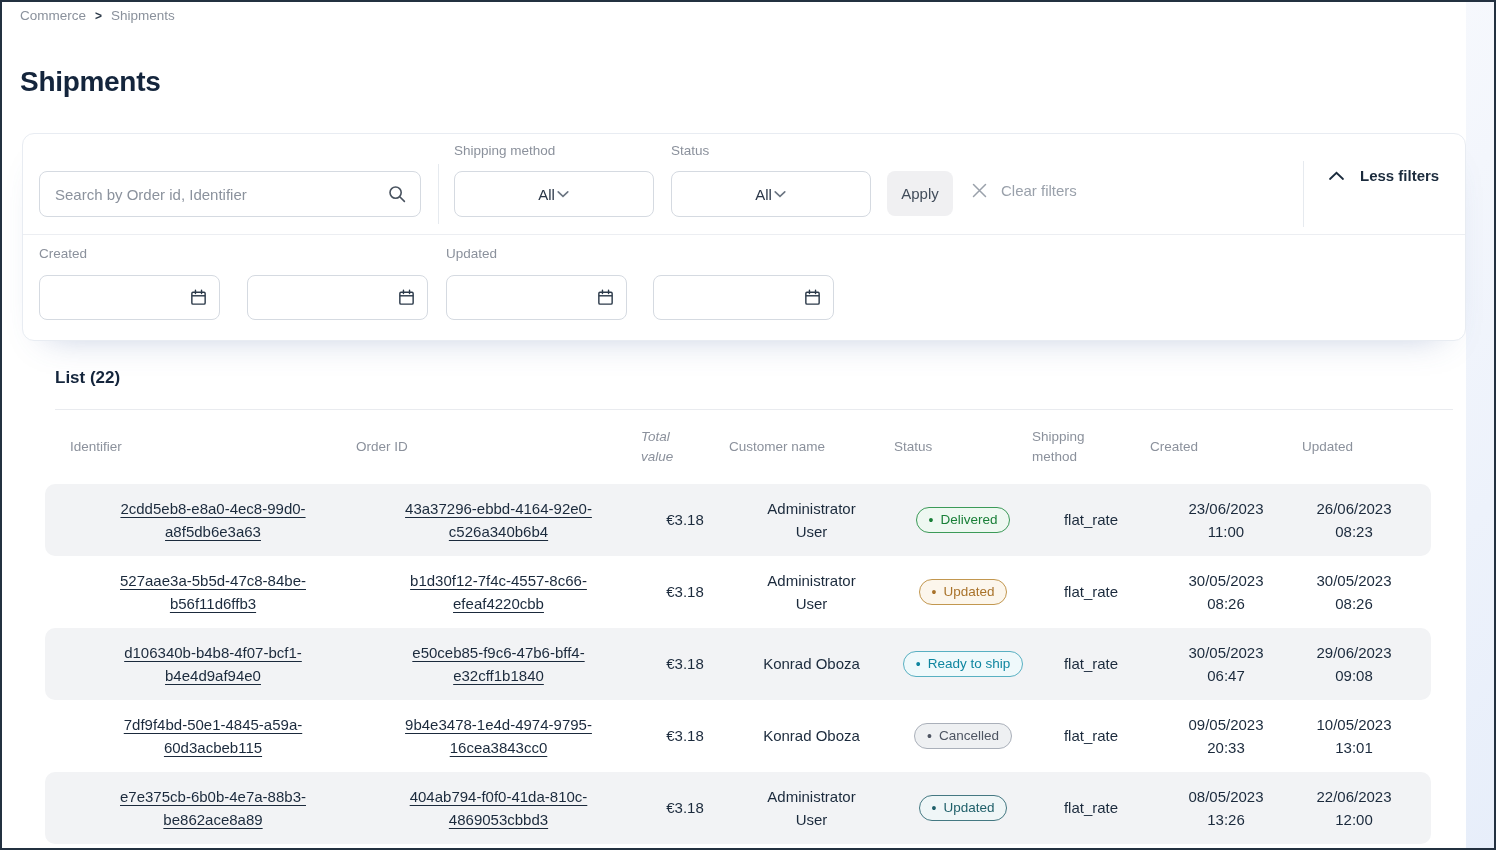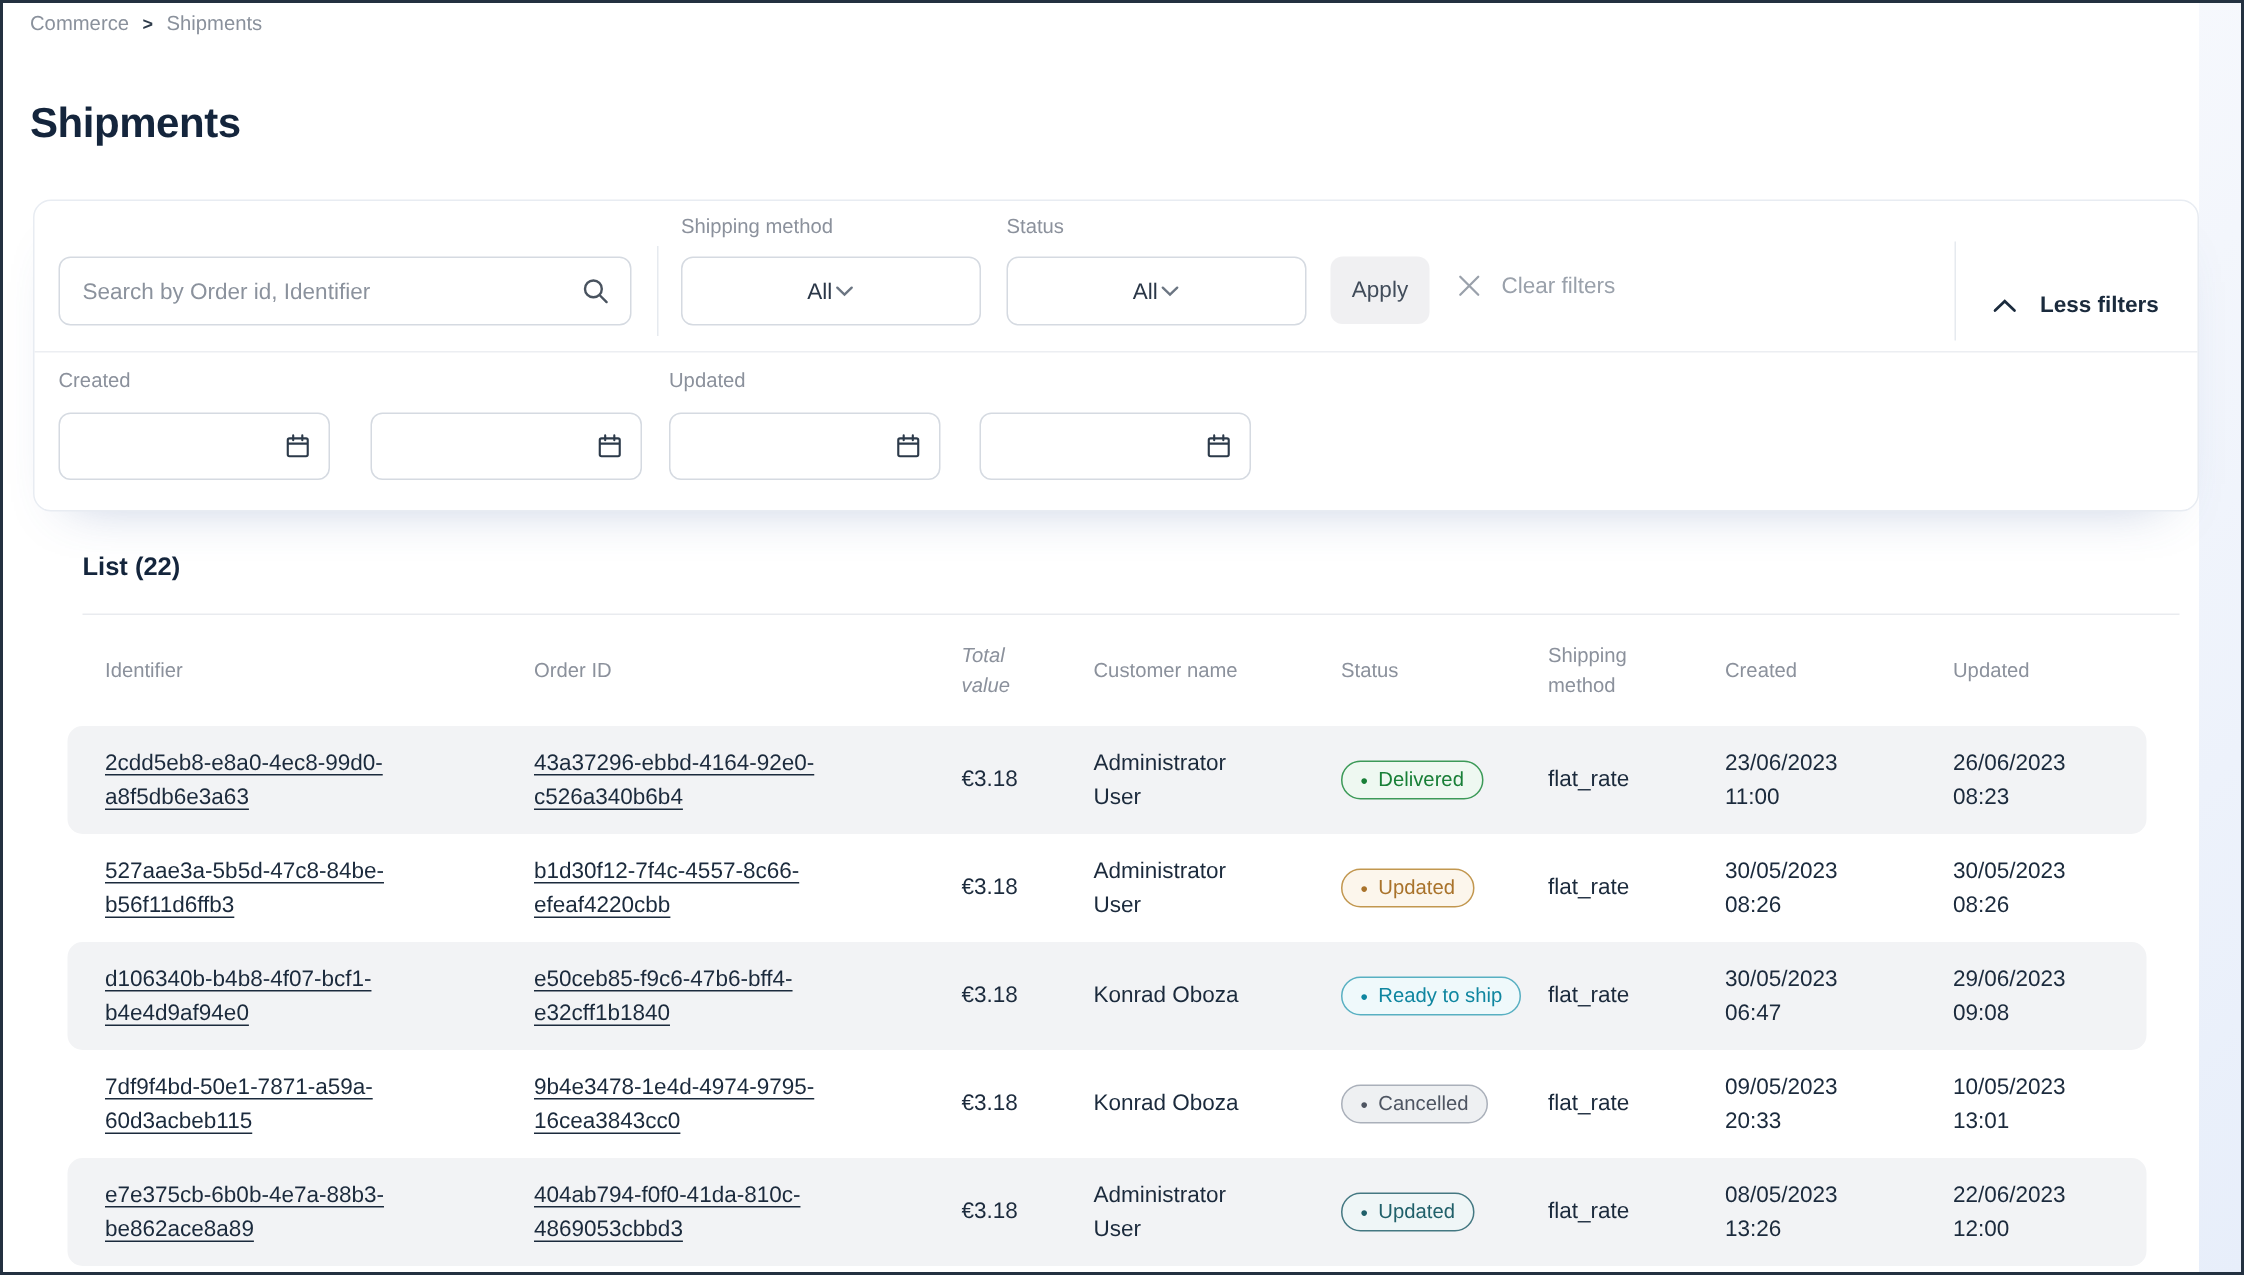--- a/index.html
+++ b/index.html
@@ -48,21 +48,21 @@
     position:absolute;left:864px;top:37px;width:66px;height:45px;border:none;border-radius:8px;
     background:#f0f0f2;color:#414c5a;font-size:15px;cursor:pointer;
     font-family:"Liberation Sans","DejaVu Sans",sans-serif;
   }
   .btn-clear{
     position:absolute;left:948px;top:48px;display:flex;align-items:center;gap:13px;
     background:none;border:none;color:#9aa1ab;font-size:15px;cursor:pointer;padding:0;
     font-family:"Liberation Sans","DejaVu Sans",sans-serif;
   }
   .btn-toggle{
-    position:absolute;left:1305px;top:61px;display:flex;align-items:center;gap:15px;
+    position:absolute;left:1305px;top:33px;display:flex;align-items:center;gap:15px;
     background:none;border:none;color:#1b2b3d;font-size:15px;font-weight:700;cursor:pointer;padding:0;
     font-family:"Liberation Sans","DejaVu Sans",sans-serif;
   }
   .date-wrap{position:absolute;top:141px;width:181px;height:45px;}
   .date-wrap input{
     width:100%;height:100%;box-sizing:border-box;border:1px solid #d5dae1;border-radius:8px;
     padding:0 40px 0 14px;font-size:15px;color:#1b2a3c;outline:none;background:#fff;
     font-family:"Liberation Sans","DejaVu Sans",sans-serif;
   }
   .cal-icon{position:absolute;right:12px;top:13px;width:19px;height:19px;cursor:pointer;}
@@ -74,21 +74,21 @@
   .list-divider{margin:21px 13px 0 33px;height:1px;background:#e9ebef;}
   .table-wrap{margin:0 35px 0 23px;}
   .t-grid{
     display:grid;grid-template-columns:286px 285px 88px 165px 138px 118px 152px auto;
     align-items:center;padding:0 25px;box-sizing:border-box;
   }
   .t-head{height:74px;}
   .th{font-size:13.5px;color:#8b919c;line-height:1.45;}
   .th-w44 span{display:block;max-width:44px;font-style:italic;}
   .th-w62 span{display:block;max-width:62px;}
-  .t-row{height:72px;border-radius:10px;font-size:15px;color:#1b2a3c;line-height:1.55;}
+  .t-row{height:72px;border-radius:10px;font-size:15px;color:#1b2a3c;line-height:1.55;text-align:center;}
   .t-row.odd{background:#f2f3f5;}
   .cell-id a,.cell-order a{
     color:#1b2a3c;text-decoration:underline;text-decoration-thickness:1px;text-underline-offset:3px;cursor:pointer;
   }
   .cell-id a{display:inline-block;max-width:230px;}
   .cell-order a{display:inline-block;max-width:215px;}
   .c-name{display:inline-block;max-width:122px;}
   .c-date{display:inline-block;max-width:92px;}
   .badge{
     display:inline-flex;align-items:center;gap:7px;height:26px;box-sizing:border-box;
@@ -268,21 +268,21 @@
             <div><span class="c-name">Konrad Oboza</span></div>
             <div><span class="badge" style="color: rgb(15, 134, 160); border-color: rgb(88, 176, 194); background: rgb(239, 249, 251);">
                 <span class="dot">•</span>
                 <span>Ready to ship</span>
               </span></div>
             <div>flat_rate</div>
             <div><span class="c-date">30/05/2023 06:47</span></div>
             <div><span class="c-date">29/06/2023 09:08</span></div>
           </div>
           <div class="t-grid t-row">
-            <div class="cell-id"><a>7df9f4bd-50e1-7871-a59a-60d3acbeb115</a></div>
+            <div class="cell-id"><a>7df9f4bd-50e1-4845-a59a-60d3acbeb115</a></div>
             <div class="cell-order"><a>9b4e3478-1e4d-4974-9795-16cea3843cc0</a></div>
             <div>€3.18</div>
             <div><span class="c-name">Konrad Oboza</span></div>
             <div><span class="badge" style="color: rgb(78, 85, 98); border-color: rgb(170, 176, 186); background: rgb(238, 240, 242);">
                 <span class="dot">•</span>
                 <span>Cancelled</span>
               </span></div>
             <div>flat_rate</div>
             <div><span class="c-date">09/05/2023 20:33</span></div>
             <div><span class="c-date">10/05/2023 13:01</span></div>

